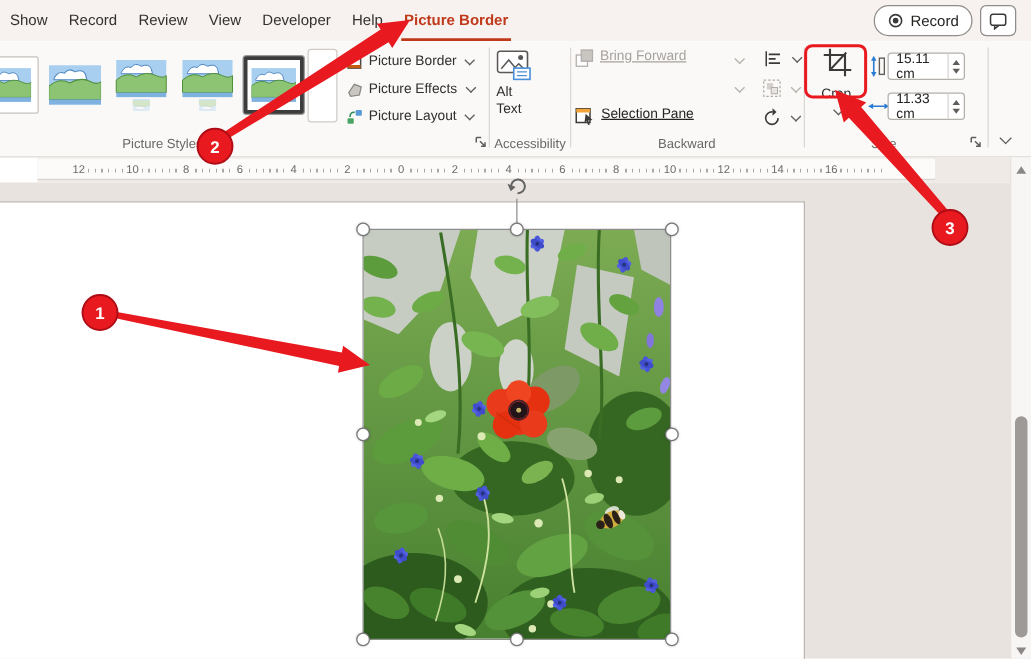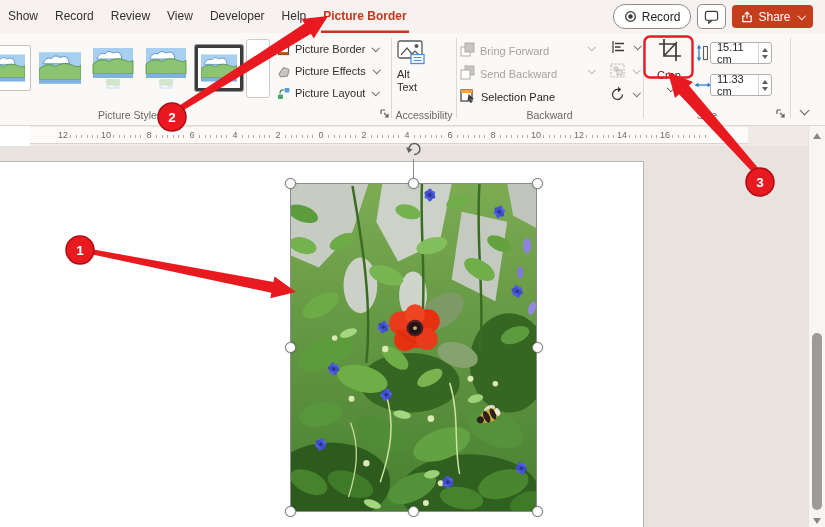--- a/index.html
+++ b/index.html
@@ -30,22 +30,22 @@
   .thumb svg{display:block;}
   .t-frame{border:1px solid #c6c2be;padding:4px;}
   .t-plain{padding:2px;background:transparent;}
   .t-refl{padding:1px 2px 0 2px;background:transparent;}
   .t-black{border:3px solid #3c3c3c;padding:2px;background:#fff;box-shadow:0 0 0 1px #9a9a9a;}
   .refl{transform:scaleY(-1);opacity:.35;margin-top:1px;}
   .morebox{position:absolute;left:246px;top:6px;width:22px;height:57px;background:#fff;
            border:1px solid #cfcac6;border-radius:3px;}
   .ptool{position:absolute;left:277px;height:18px;display:flex;align-items:center;gap:5px;
          font-size:11px;color:#2f2e2d;white-space:nowrap;}
-  .arow{position:absolute;left:460px;height:18px;display:flex;align-items:flex-end;gap:5px;
-        font-size:11px;white-space:nowrap;}
+  .arow{position:absolute;left:460px;height:18px;display:flex;align-items:flex-start;gap:5px;
+        font-size:11px;white-space:nowrap;text-decoration:underline;}
   .dis{color:#a6a29e;}
   .chev{display:inline-block;width:4.5px;height:4.5px;border-right:1.2px solid #5f5c59;
         border-bottom:1.2px solid #5f5c59;transform:rotate(45deg);margin-left:3px;margin-top:-2px;}
   .chev.w{border-color:#fff;}
   .chev.g{border-color:#b5b1ad;}
   .miniico{position:absolute;display:flex;align-items:center;gap:6px;}
   .alt-btn{position:absolute;left:397px;top:7px;width:42px;height:66px;display:flex;flex-direction:column;
            align-items:flex-start;font-size:11px;color:#2f2e2d;line-height:12.5px;}
   .crop-btn{position:absolute;left:644px;top:3px;width:50px;height:70px;display:flex;flex-direction:column;
             align-items:center;font-size:11px;color:#2f2e2d;}
@@ -125,28 +125,20 @@
           <circle cx="7" cy="7" r="2.4" fill="#3b3a39"></circle>
         </svg>
         <span>Record</span>
       </div>
       <div class="btn-comment">
         <svg width="15" height="14" viewBox="0 0 16 15">
           <rect x="1.5" y="1.5" width="13" height="9.5" rx="2" fill="none" stroke="#3b3a39" stroke-width="1.3"></rect>
           <path d="M5 11 L5 14 L8.6 11" fill="none" stroke="#3b3a39" stroke-width="1.3"></path>
         </svg>
       </div>
-      <div class="btn-share">
-        <svg width="12" height="12" viewBox="0 0 13 13">
-          <path d="M6.5 8 V1.5 M4 3.7 L6.5 1.2 L9 3.7" fill="none" stroke="#fff" stroke-width="1.3"></path>
-          <path d="M4 5.5 H2 V11.5 H11 V5.5 H9" fill="none" stroke="#fff" stroke-width="1.3"></path>
-        </svg>
-        <span>Share</span>
-        <span class="chev w"></span>
-      </div>
     </div>
   </div>
 
   <div class="ribbon">
 
     <div class="thumb t-frame" style="left:-17px">
       <svg width="36" height="30">
           <use href="#landscape"></use>
         </svg>
       </div>
@@ -226,27 +218,20 @@
 
     <div class="arow dis" style="top:6px">
       <svg width="15" height="15" viewBox="0 0 15 15">
         <rect x="1" y="5" width="9" height="9" fill="#fff" stroke="#b1ada9" stroke-width="1"></rect>
         <rect x="5" y="1" width="9" height="9" fill="#c9c5c1" stroke="#b1ada9" stroke-width="1"></rect>
       </svg>
       <span>Bring Forward</span>
     </div>
     <span class="chev g abs" style="left:586px;top:13px"></span>
 
-    <div class="arow dis" style="top:29px">
-      <svg width="15" height="15" viewBox="0 0 15 15">
-        <rect x="5" y="1" width="9" height="9" fill="#c9c5c1" stroke="#b1ada9" stroke-width="1"></rect>
-        <rect x="1" y="5" width="9" height="9" fill="#fff" stroke="#b1ada9" stroke-width="1"></rect>
-      </svg>
-      <span>Send Backward</span>
-    </div>
     <span class="chev g abs" style="left:586px;top:36px"></span>
 
     <div class="arow" style="top:52px">
       <svg width="16" height="15" viewBox="0 0 16 15">
         <rect x="1" y="2" width="11" height="11" fill="#fff" stroke="#3b3a39" stroke-width="1.2"></rect>
         <rect x="1" y="2" width="11" height="3" fill="#f2a33a"></rect>
         <polygon points="8.5,6 14,11 10.5,11.3 12,14.5 10.5,15 9.3,11.8 7.5,13.5" fill="#3b3a39"></polygon>
       </svg>
       <span>Selection Pane</span>
     </div>

